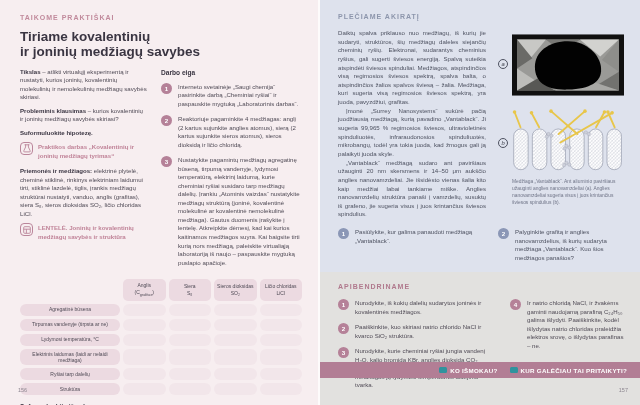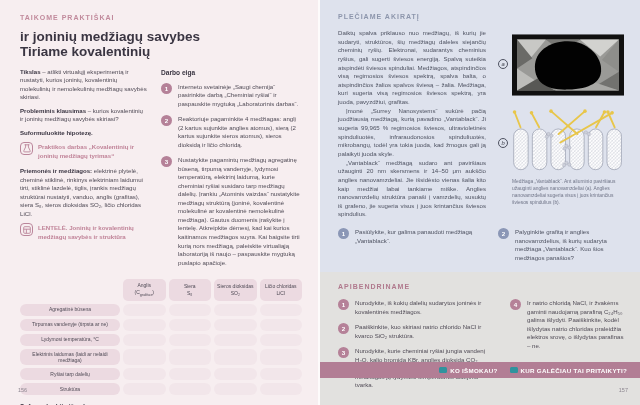--- a/index.html
+++ b/index.html
@@ -79,22 +79,22 @@
   .footer-link { display:flex; align-items:center; gap:3px; cursor:pointer; }
   .footer-link span.lbl { color:#fff; font-size:6.2px; font-weight:bold; letter-spacing:0.3px; }
   .chip { width:8px; height:6px; background:#2f939e; border-radius:1.5px; flex:none; }
 </style>
 </head>
 <body>
 
 <div class="page page-left">
   <div class="eyebrow">TAIKOME PRAKTIŠKAI</div>
   <div class="lp-title">
+    <div>Tiriame kovalentinių</div>
     <div>ir joninių medžiagų savybes</div>
-    <div>Tiriame kovalentinių</div>
   </div>
 
   <div class="lp-cols">
     <div class="lp-col1">
       <p class="body"><b class="lead">Tikslas</b><span> – atlikti virtualųjį eksperimentą ir nustatyti, kurios joninių, kovalentinių molekulinių ir nemolekulinių medžiagų savybės skiriasi.</span></p>
       <p class="body"><b class="lead">Probleminis klausimas</b><span> – kurios kovalentinių ir joninių medžiagų savybės skiriasi?</span></p>
       <p class="body"><b class="lead">Suformuluokite hipotezę.</b></p>
 
       <div class="practice">
         <span class="sq-icon">

